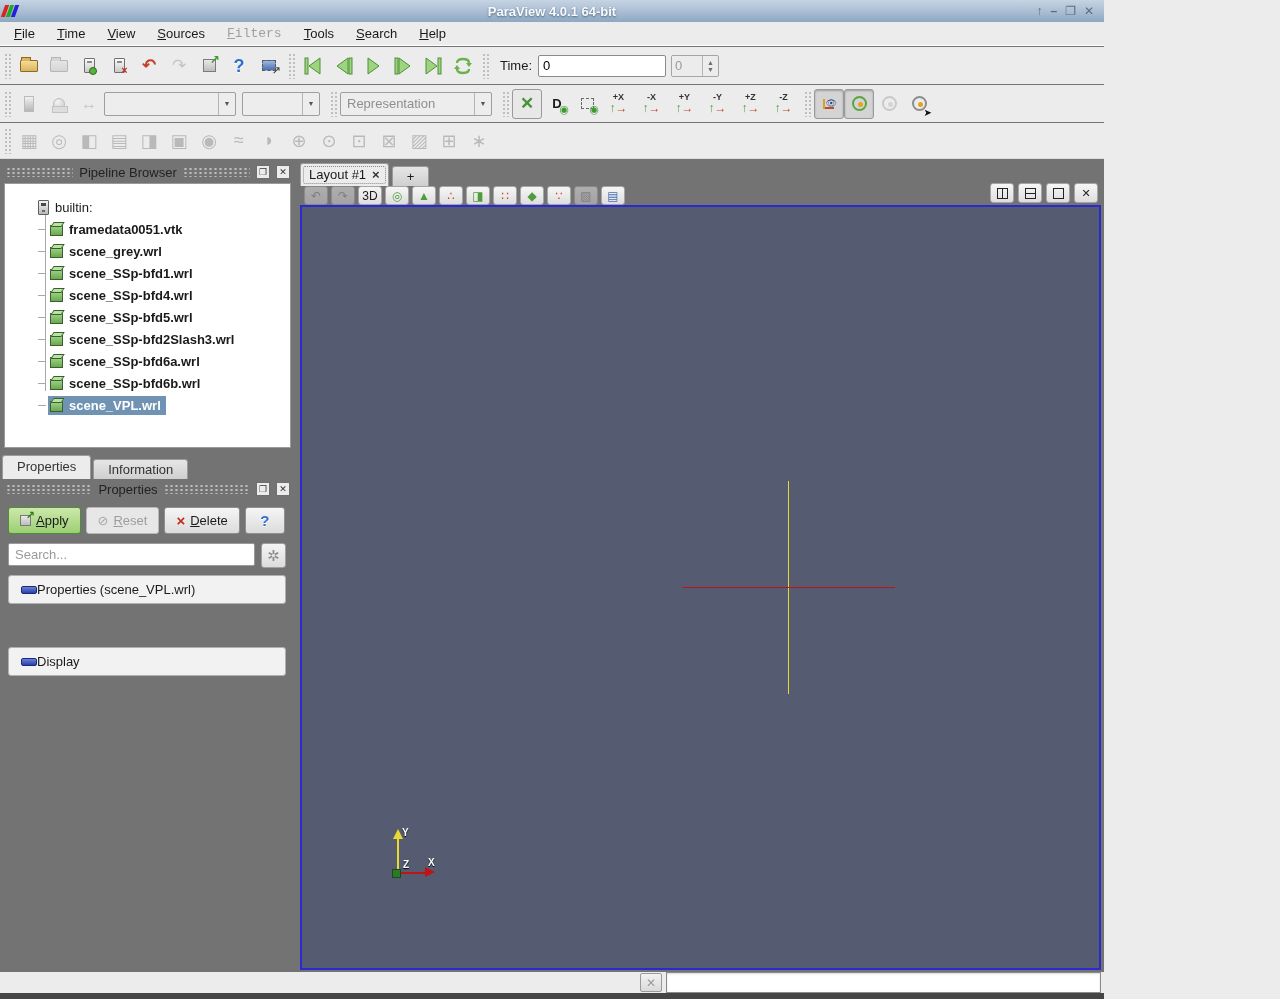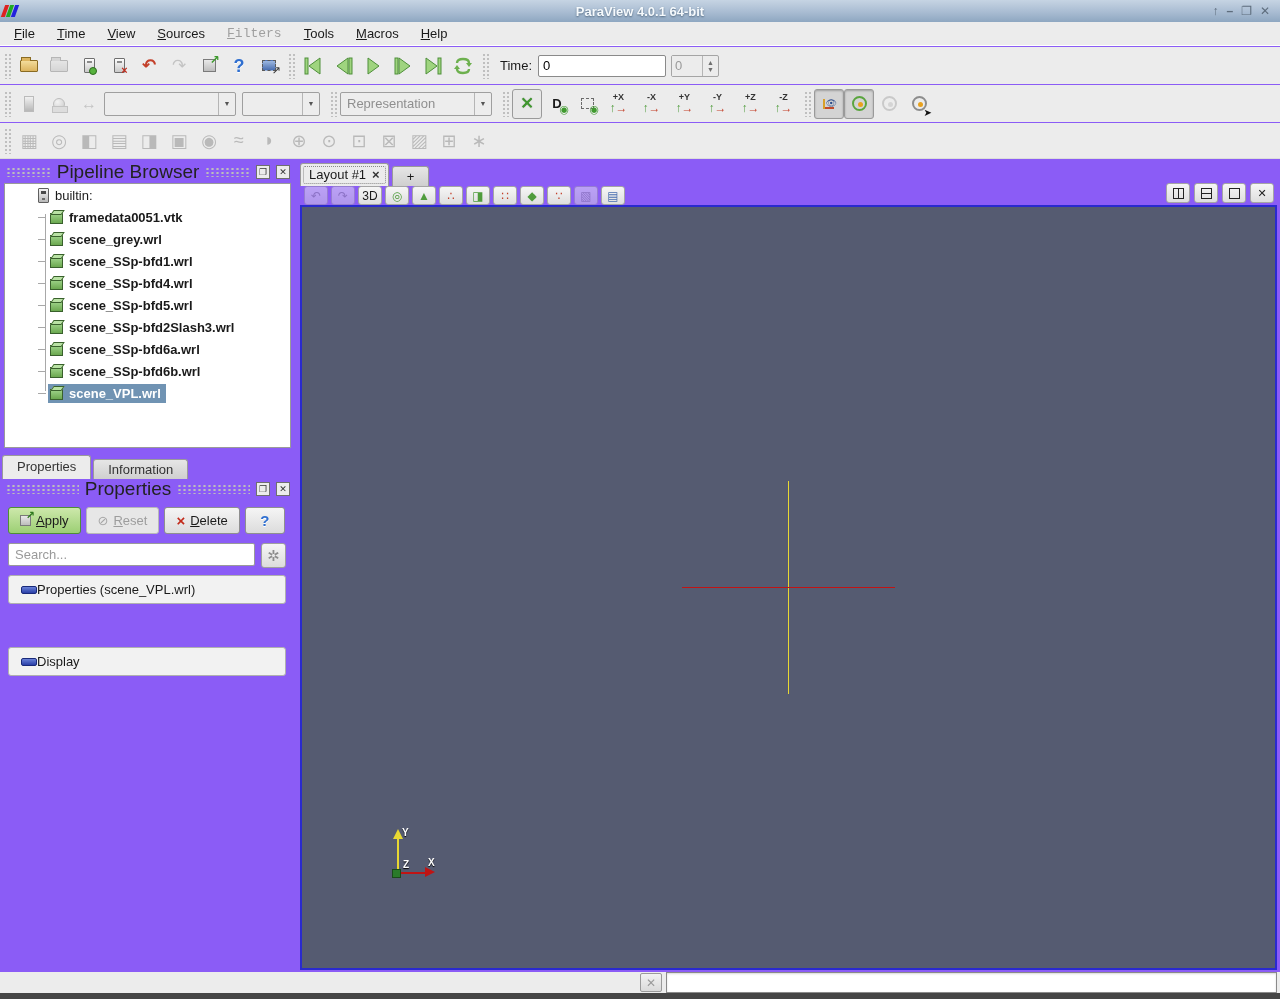--- a/index.html
+++ b/index.html
@@ -1,18 +1,18 @@
 <!DOCTYPE html>
 <html><head>
 <meta charset="utf-8">
 <style>
   * { margin:0; padding:0; box-sizing:border-box; }
   html,body { width:1280px; height:999px; overflow:hidden; }
   body { font-family:"Liberation Sans","DejaVu Sans",sans-serif; background:#ececec; font-size:13px; color:#1a1a1a; }
-  .window { position:relative; width:1280px; height:999px; background:#8b5cf6; }
+  .window { position:relative; width:1104px; height:999px; background:#737373; }
 
   
   .titlebar { position:absolute; top:0; left:0; right:0; height:22px;
     background:linear-gradient(#c6d4e3,#a9bcd2 55%,#8ea7c1); display:flex; align-items:center; }
   .tb-logo { display:flex; gap:1px; margin-left:3px; }
   .tb-logo i { width:4px; height:12px; transform:skewX(-20deg); display:block; }
   .tb-title { position:absolute; left:0; right:0; text-align:center; font-weight:bold; font-size:13px;
     color:#f6fafd; text-shadow:0 1px 2px #51687f; pointer-events:none; }
   .tb-controls { margin-left:auto; display:flex; gap:8px; padding-right:10px; z-index:2; }
   .tb-controls span { color:#5e6d7d; font-weight:bold; font-size:12px; line-height:12px; cursor:default; }
@@ -92,26 +92,26 @@
   
   .fbtn { width:30px; height:30px; display:flex; align-items:center; justify-content:center; opacity:.45; }
   .fbtn span { font-size:18px; color:#7d7d7d; }
 
   
   .content { position:absolute; top:159px; left:0; right:0; bottom:27px; }
   .left-panel { position:absolute; left:0; top:0; width:296px; bottom:0; }
 
   .dock-header { display:flex; align-items:center; gap:6px; height:16px; padding:0 6px; }
   .dock-dots { flex:1; height:10px; background-image:radial-gradient(circle,#bdbdbd 1px,transparent 1.3px); background-size:5px 4px; }
-  .dock-title { font-size:19px; color:#222; white-space:nowrap; }
+  .dock-title { font-size:13px; color:#222; white-space:nowrap; }
   .mini-btn { width:14px; height:14px; border:1px solid #6f6f6f; background:#ececec; display:flex; align-items:center; justify-content:center;
     font-size:9px; line-height:1; color:#333; }
 
   .tree { position:absolute; left:4px; right:5px; top:24px; height:265px; background:#fff; border:1px solid #9a9a9a; overflow:hidden; }
-  .tree-inner { position:relative; padding-top:0; }
+  .tree-inner { position:relative; padding-top:12px; }
   .tree-vline { position:absolute; left:40px; top:30px; height:177px; border-left:1px solid #a8a8a8; }
   .prow { height:22px; display:flex; align-items:center; position:relative; }
   .prow.root { padding-left:31px; }
   .prow.item { padding-left:33px; }
   .connector { width:8px; border-top:1px solid #a8a8a8; margin-right:2px; }
   .rowinner { display:flex; align-items:center; gap:6px; padding:2px 5px 2px 2px; }
   .prow.item .plabel { font-weight:bold; }
   .prow .plabel { white-space:nowrap; }
   .prow.selected .rowinner { background:#7093b3; }
   .prow.selected .plabel { color:#fff; }
@@ -219,21 +219,21 @@
       <span class="menu-item">Time</span>
 
       <span class="menu-item">View</span>
 
       <span class="menu-item">Sources</span>
 
       <span class="menu-item disabled">Filters</span>
 
       <span class="menu-item">Tools</span>
 
-      <span class="menu-item">Macros</span>
+      <span class="menu-item">Search</span>
 
       <span class="menu-item">Help</span>
     </div>
 
   <div class="toolbar toolbar-1">
     <span class="grip"></span>
     <span class="tbtn">
         <span class="ico-folder"></span>
       </span>
     <span class="tbtn disabled">

